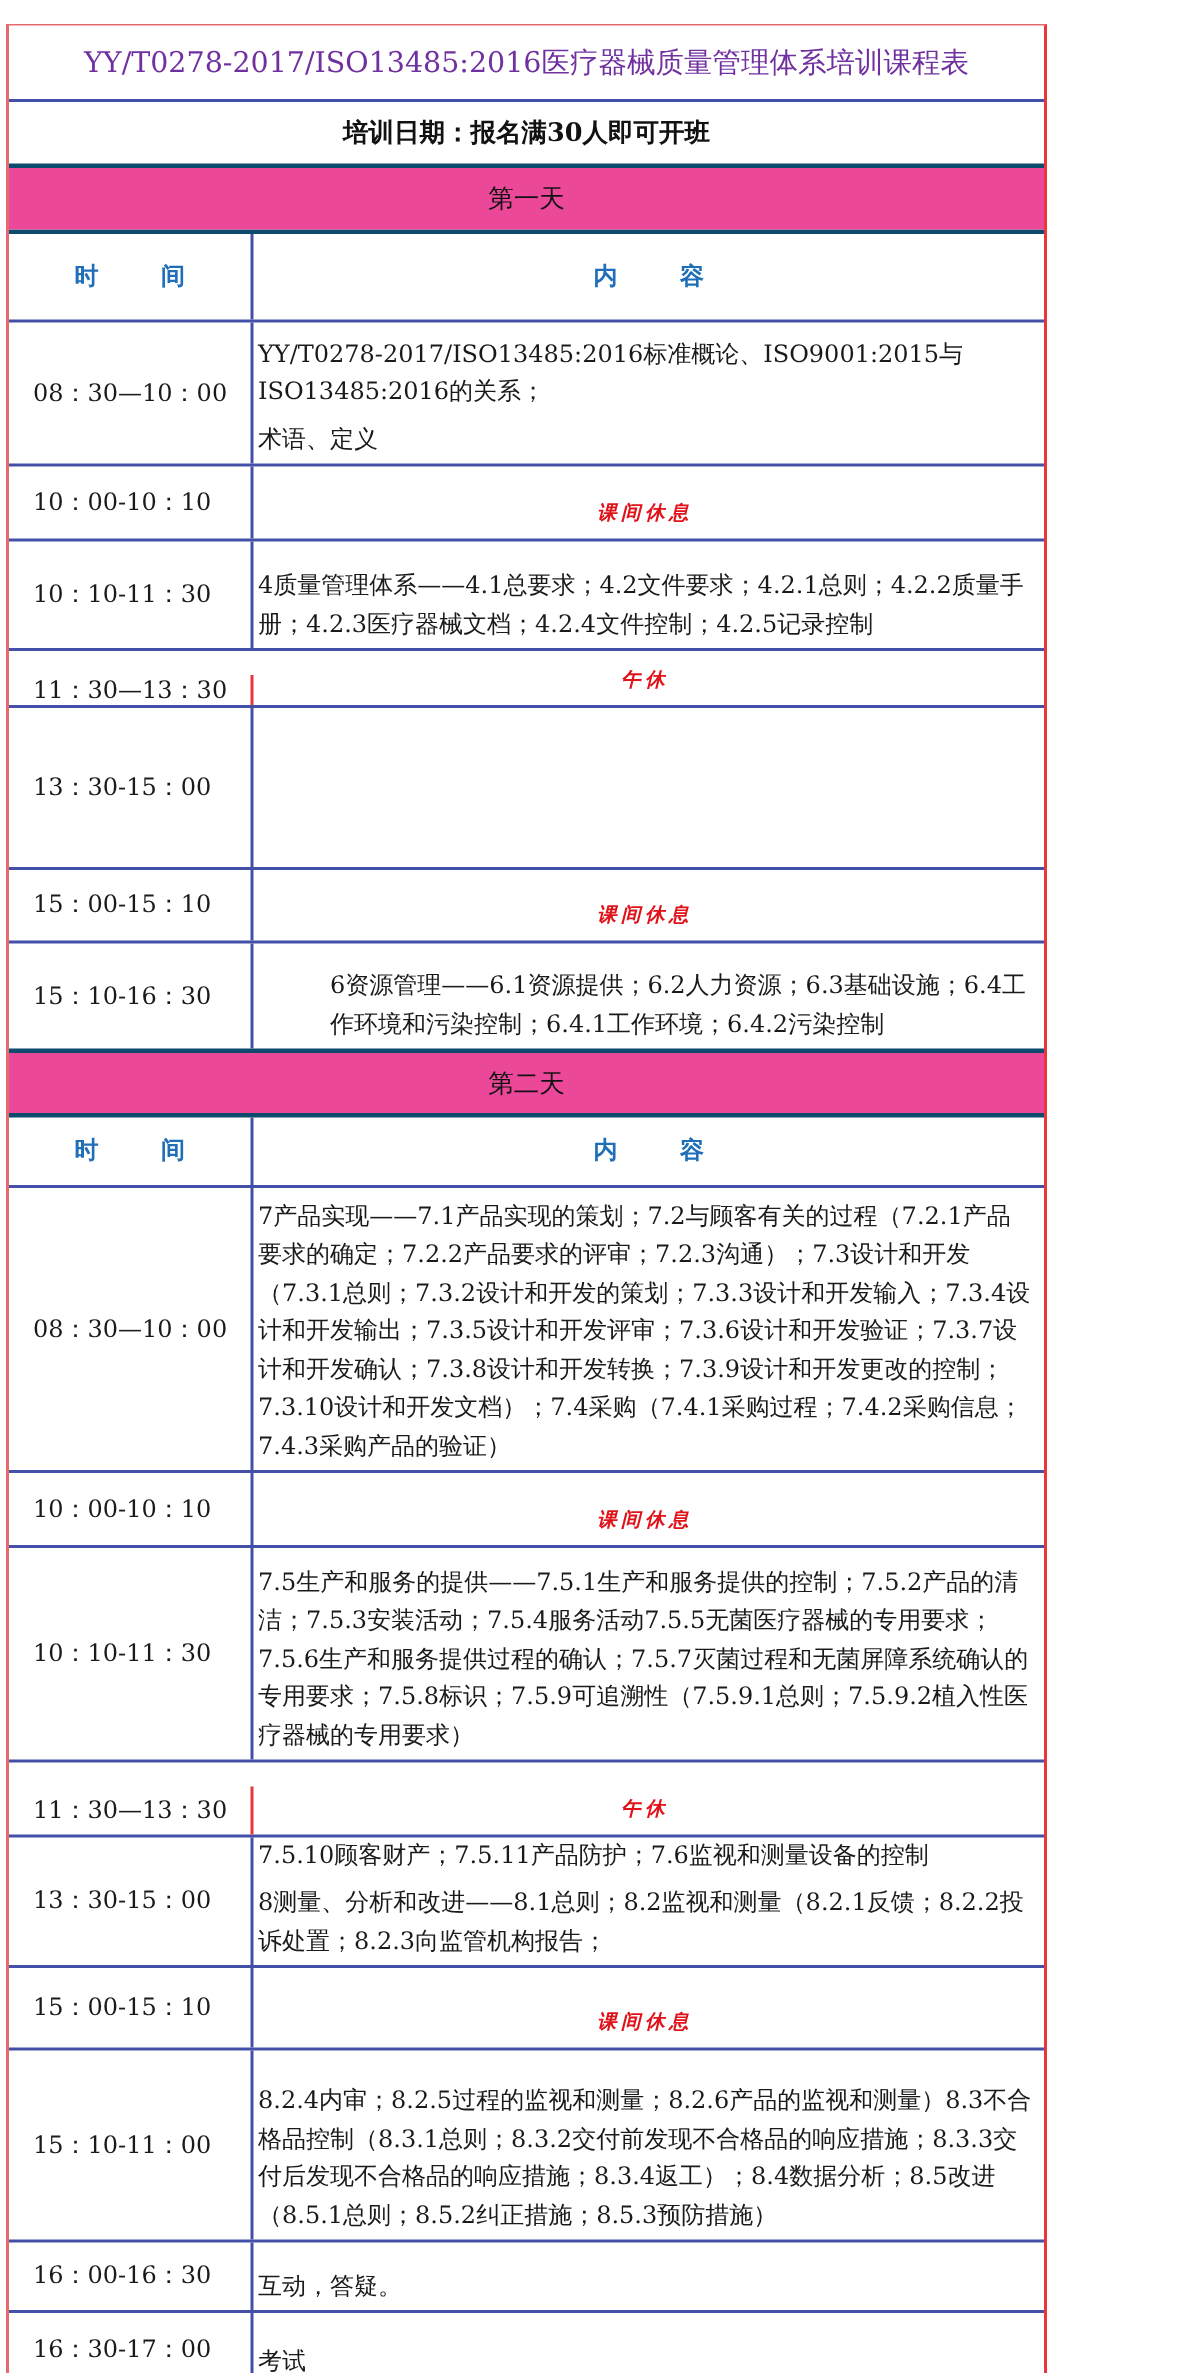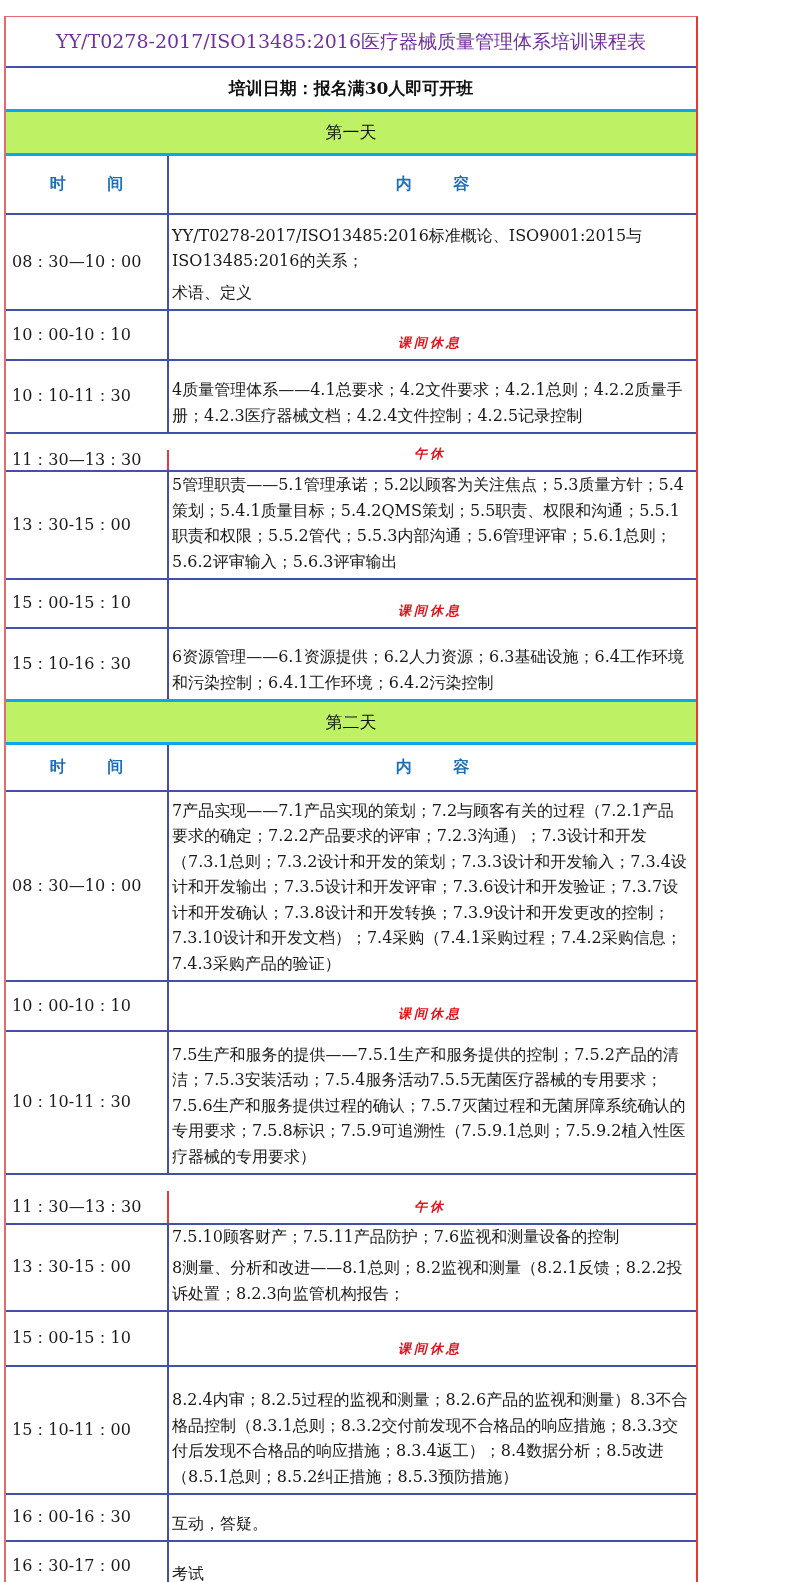--- a/index.html
+++ b/index.html
@@ -1,24 +1,24 @@
 <!DOCTYPE html>
 <html><head>
 <meta charset="utf-8">
 <style>
   html, body { margin:0; padding:0; background:#ffffff; }
   body { width:800px; height:1582px; position:relative; font-family:"DejaVu Serif","Liberation Serif",serif; color:#1a1a1a; }
   .sheet { position:absolute; left:4px; top:16px; width:694px; border-left:2px solid #e46a6f; border-right:2px solid #e8363b; border-top:1px solid #e46a6f; box-sizing:border-box; }
   .row { display:flex; box-sizing:border-box; border-bottom:2px solid #4450a8; }
-  .row.thick { border-bottom:3px solid #0ea5e9; }
+  .row.thick { border-bottom:3px solid #0c4a6e; }
   .full { flex:1; display:flex; align-items:center; justify-content:center; box-sizing:border-box; }
   .title { color:#7030a0; font-size:19px; }
   .subtitle { font-size:17px; font-weight:bold; color:#111; }
-  .day { background:#bef264; font-size:17px; color:#111; }
-  .time { width:163px; flex:none; border-right:2px solid #4450a8; display:flex; align-items:center; padding-left:6px; box-sizing:border-box; font-size:16px; }
+  .day { background:#ec4899; font-size:17px; color:#111; }
+  .time { width:163px; flex:none; border-right:2px solid #4450a8; display:flex; align-items:center; padding-left:16px; box-sizing:border-box; font-size:16px; }
   .time.red-div { border-right:2px solid #e8363b;margin-top:16px; }
   .content { flex:1; padding:4px 8px 4px 3px; display:flex; flex-direction:column; justify-content:flex-end; box-sizing:border-box; font-size:16px; line-height:25.5px;margin-top:23px; }
   .content p { margin:0; }
   .content p + p { margin-top:6px; }
   .content.center { align-items:center; }
   .hdr { color:#1f6fb8; font-size:16px; font-weight:bold; letter-spacing:18px; justify-content:center; padding-left:18px; }
   .break { color:#e0121a; font-weight:bold; font-size:13px; letter-spacing:3px; font-style:italic; }
 </style>
 </head>
 <body>
@@ -55,29 +55,26 @@
     <div class="content">
       <p>4质量管理体系——4.1总要求；4.2文件要求；4.2.1总则；4.2.2质量手册；4.2.3医疗器械文档；4.2.4文件控制；4.2.5记录控制</p>
     </div>
   </div>
   <div class="row" style="height:38px;">
     <div class="time red-div">11：30—13：30</div>
     <div class="content center break">午休</div>
   </div>
   <div class="row" style="height:108px;">
     <div class="time">13：30-15：00</div>
-    <div class="content">
-      <p>5管理职责——5.1管理承诺；5.2以顾客为关注焦点；5.3质量方针；5.4策划；5.4.1质量目标；5.4.2QMS策划；5.5职责、权限和沟通；5.5.1职责和权限；5.5.2管代；5.5.3内部沟通；5.6管理评审；5.6.1总则；5.6.2评审输入；5.6.3评审输出</p>
-    </div>
   </div>
   <div class="row" style="height:49px;">
     <div class="time">15：00-15：10</div>
     <div class="content center break">课间休息</div>
   </div>
-  <div class="row thick" style="height:73px;">
+  <div class="row thick" style="height:73px;gap:48px;">
     <div class="time">15：10-16：30</div>
     <div class="content">
       <p>6资源管理——6.1资源提供；6.2人力资源；6.3基础设施；6.4工作环境和污染控制；6.4.1工作环境；6.4.2污染控制</p>
     </div>
   </div>
 
   <div class="row thick" style="height:43px;">
     <div class="full day">第二天</div>
   </div>
   <div class="row" style="height:47px;">

